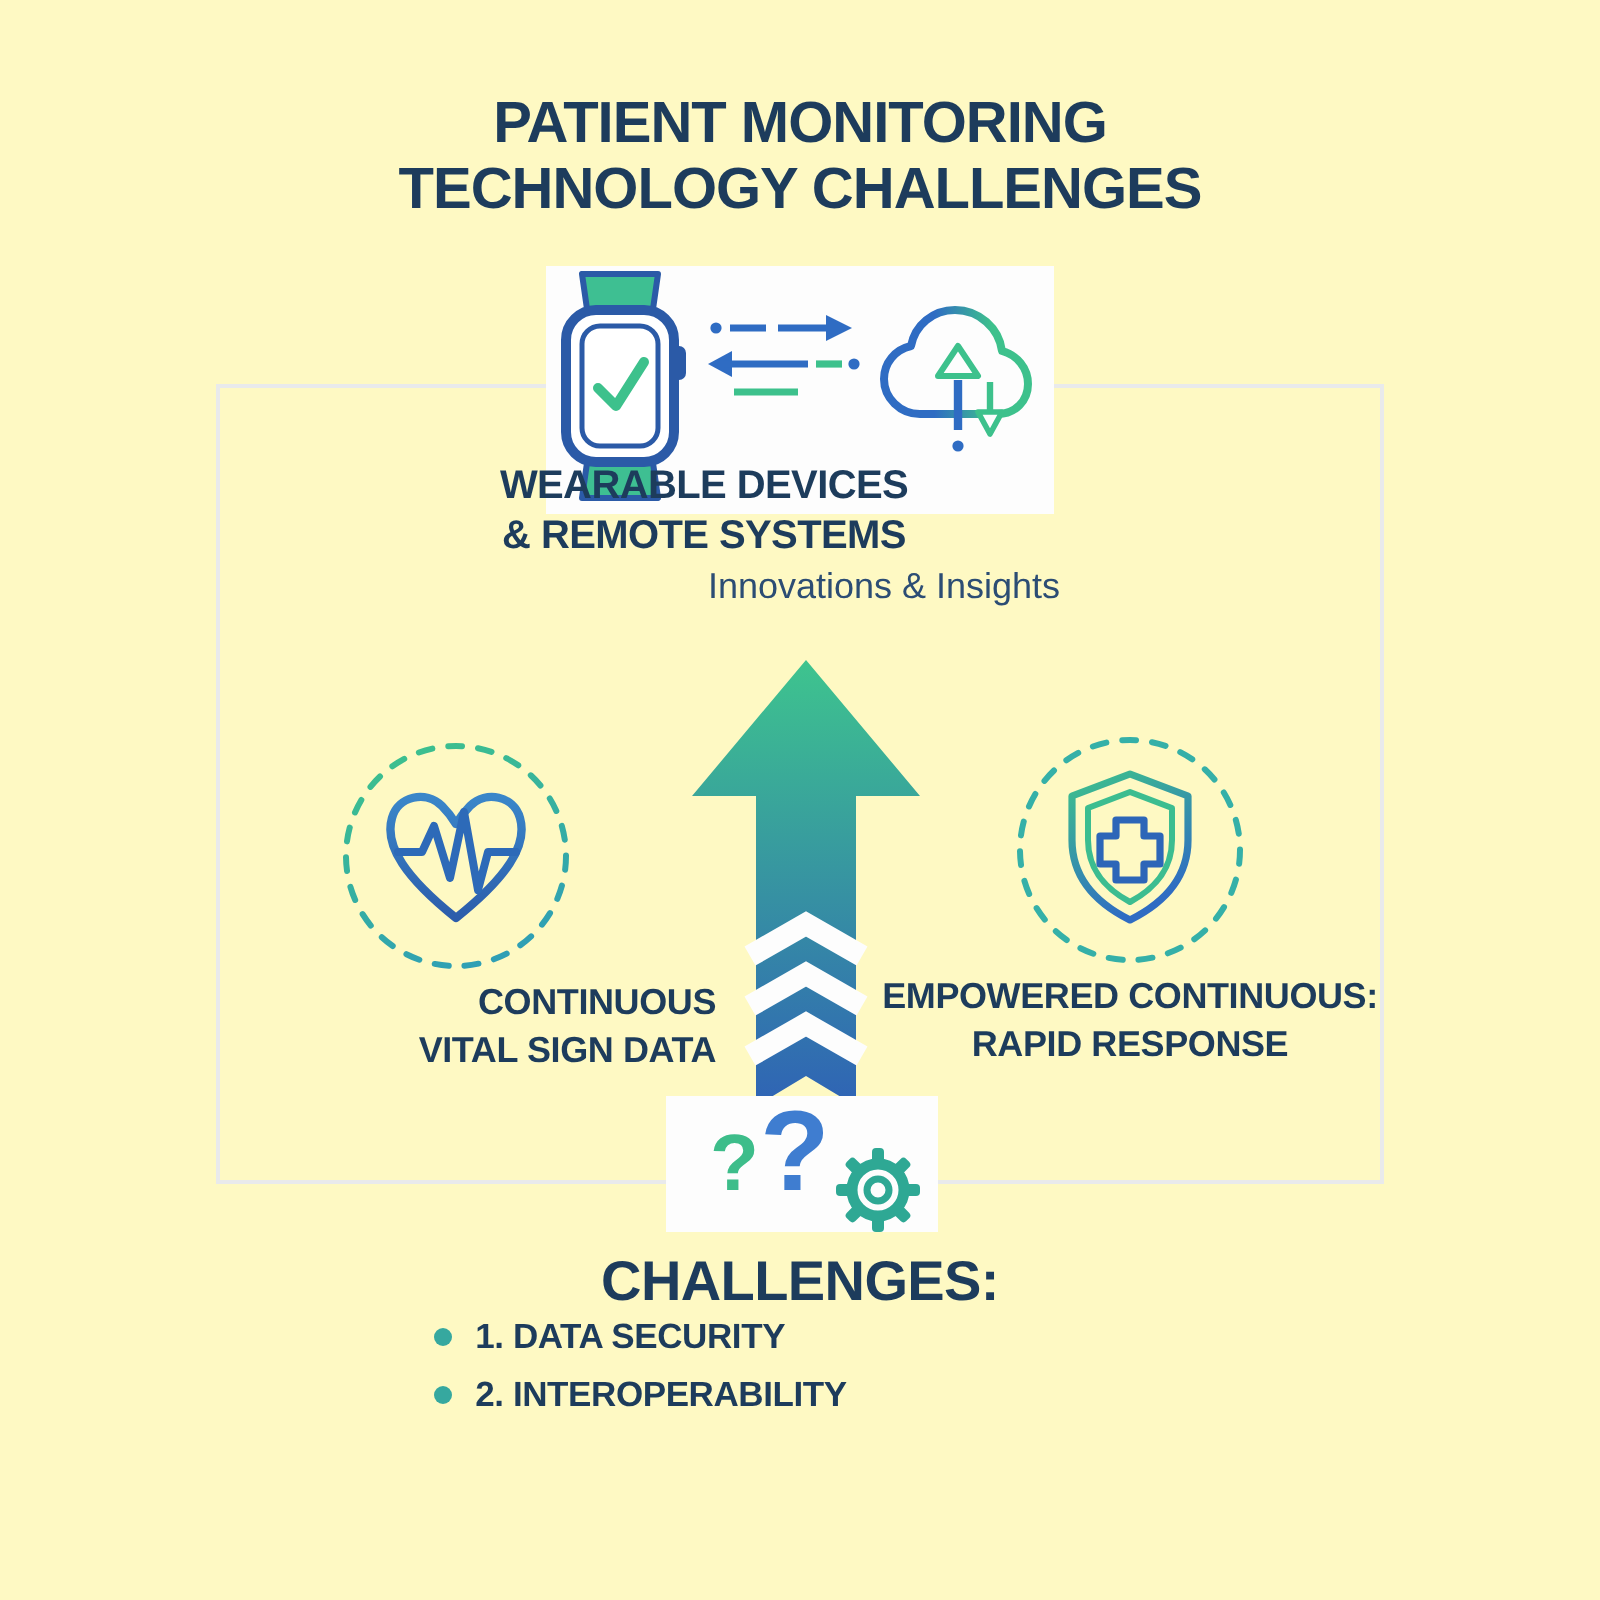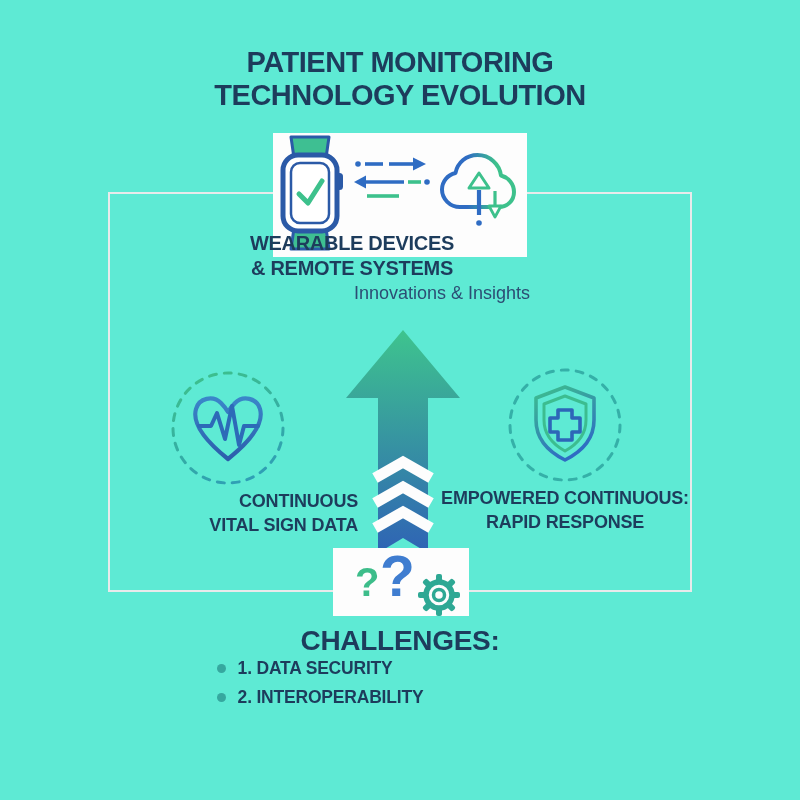--- a/index.html
+++ b/index.html
@@ -1,17 +1,17 @@
 <!DOCTYPE html>
 <html><head>
 <meta charset="utf-8">
 <style>
   html,body{margin:0;padding:0;background:#ffffff;}
   #stage{
-    position:relative;width:800px;height:800px;background:#5eead4;
+    position:relative;width:800px;height:800px;background:#fef9c3;
     font-family:"Liberation Sans",sans-serif;color:#1d3c5c;overflow:hidden;
   }
   .abs{position:absolute;}
   
   #title{
     top:46px;left:0;width:800px;text-align:center;
     font-size:29px;font-weight:700;letter-spacing:-0.5px;line-height:33px;color:#1d3c5c;
   }
   
   #frame{
@@ -76,21 +76,21 @@
   }
   .challenge-text{font-size:17.5px;font-weight:700;letter-spacing:-0.2px;color:#1d3c5c;}
 </style>
 </head>
 <body>
 
 <div id="stage">
 
   <div id="title" class="abs">
     <div>PATIENT MONITORING</div>
-    <div>TECHNOLOGY EVOLUTION</div>
+    <div>TECHNOLOGY CHALLENGES</div>
   </div>
 
   <div id="frame" class="abs"></div>
 
   <div id="top-icons" class="abs">
     <div id="watch-wrap">
       <svg width="70" height="116" viewBox="0 0 70 116">
         <path d="M16,2 L54,2 L51,23 L19,23 Z" fill="#3ebf92" stroke="#2b5aa7" stroke-width="3" stroke-linejoin="round"></path>
         <path d="M19,93 L51,93 L54,114 L16,114 Z" fill="#3ebf92" stroke="#2b5aa7" stroke-width="3" stroke-linejoin="round"></path>
         <rect x="61" y="38" width="7" height="17" rx="3.5" fill="#2b5aa7"></rect>

